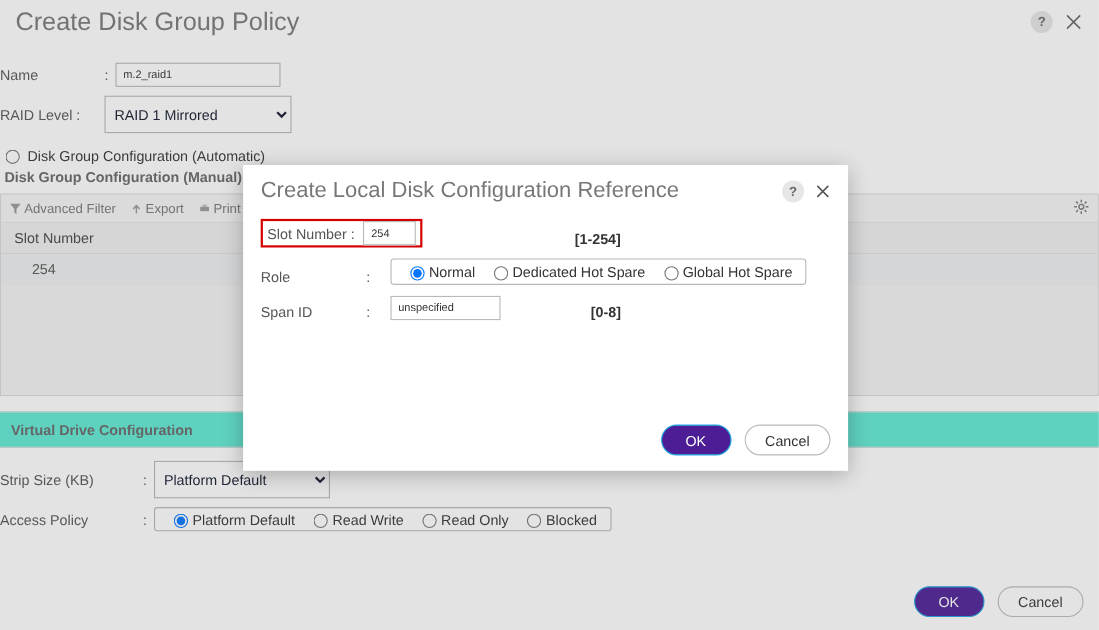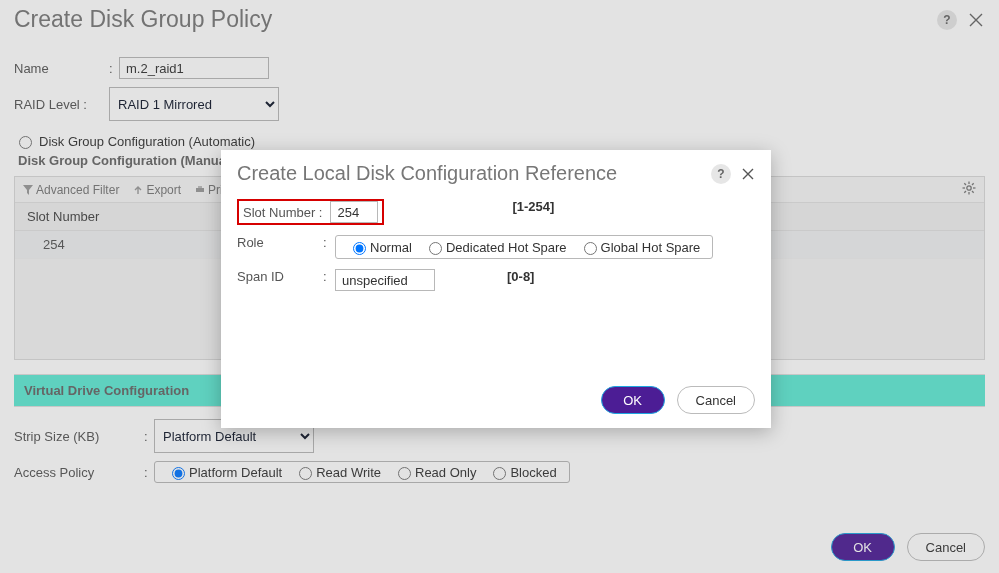--- a/index.html
+++ b/index.html
@@ -35,28 +35,28 @@
   .hdr-icons { display:flex; align-items:center; gap:10px; }
   .help-circle {
     width: 20px; height: 20px; border-radius: 50%;
     background: #e6e6e6; color:#666;
     display:flex; align-items:center; justify-content:center;
     font-weight:bold; font-size:12px; cursor:pointer;
   }
   .x-icon { cursor:pointer; }
   .x-icon svg { display:block; }
 
-  .outer-body { padding: 0 14px; }
+  .outer-body { padding: 0 0; }
 
   .form-row { display:flex; align-items:center; margin: 8px 0; }
   .form-row .lbl { width: 95px; color:#555; }
   .form-row .colon { width: 10px; }
   input[type=text].fld {
     border:1px solid #b8b8b8; height:22px; padding:0 6px;
-    font-size:13px; color:#333; background:#fff;
+    font-size:10px; color:#333; background:#fff;
   }
   select.fld {
     border:1px solid #b8b8b8; height:34px; padding:0 4px;
     font-size:13px; color:#0f172a; background:#fff;
   }
 
   .radio-line { display:flex; align-items:center; margin:12px 0 2px;}
   .radio-line .rlabel { margin-left:4px; color:#333;}
   .subsection-title {
     font-weight:bold; color:#666; margin: 4px 0 8px 4px;
@@ -120,21 +120,21 @@
     z-index:10;
     padding:12px 16px;
   }
   .modal-header{
     display:flex; align-items:center; justify-content:space-between;
     margin-bottom:14px;
   }
   .modal-title { font-size:20px; color:#777; }
   .modal .hdr-icons { gap:10px; }
   .modal .help-circle { width:20px; height:20px; font-size:12px;}
-  .mrow { display:flex; align-items:flex-start; margin:10px 0; }
+  .mrow { display:flex; align-items:flex-end; margin:10px 0;gap:10px; }
   .mrow .mlbl { width:86px; color:#555; }
   .mrow .mcolon { width:12px; }
   .range { margin-left:40px; font-weight:bold; color:#333;}
   .highlight-box {
     border:2px solid #d60000;
     padding:2px 4px;
     display:inline-flex; align-items:center;
     height:26px;
   }
   .highlight-box .mlbl{ width:auto; margin-right:8px;}

